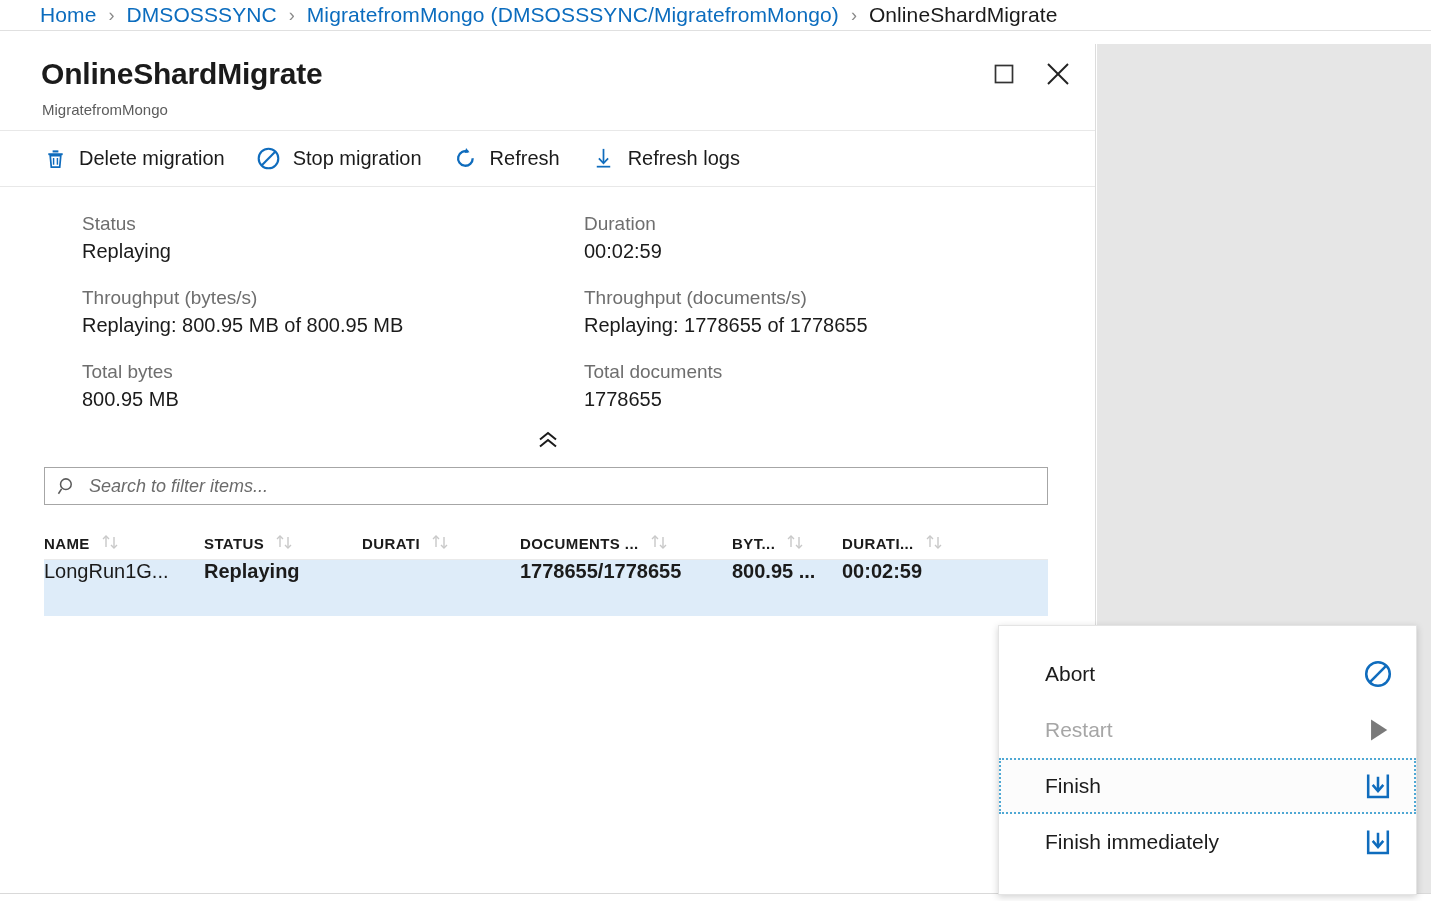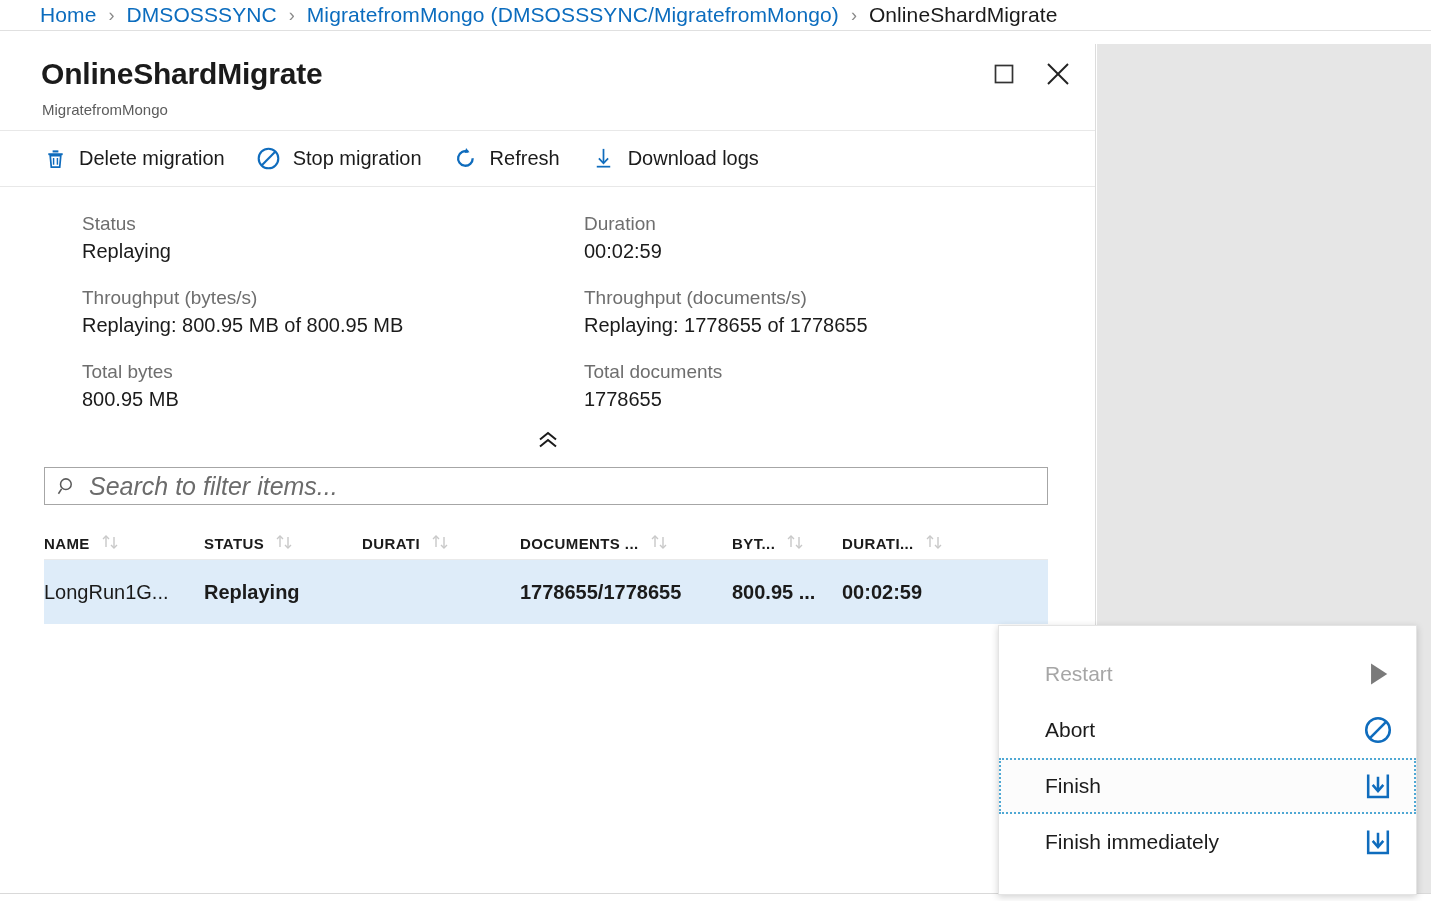--- a/index.html
+++ b/index.html
@@ -195,21 +195,21 @@
     display: flex;
     align-items: center;
     justify-content: center;
     flex: none;
   }
   #search-input {
     border: none;
     outline: none;
     flex: 1;
     font-family: "Liberation Sans", sans-serif;
-    font-size: 25px;
+    font-size: 18px;
     font-style: italic;
     color: #3b3b3b;
     background: transparent;
     height: 100%;
     padding: 0;
   }
   #search-input::placeholder {
     color: #6b6b6b;
     font-style: italic;
     opacity: 1;
@@ -246,22 +246,22 @@
   }
   .col-name     { width: 160px; }
   .col-status   { width: 158px; }
   .col-errors   { width: 158px; }
   .col-docs     { width: 212px; }
   .col-bytes    { width: 110px; }
   .col-duration { width: 150px; }
 
   #table-row {
     display: flex;
-    align-items: center;
-    height: 64px;
+    align-items: flex-start;
+    height: 56px;
     background: #deecf9;
     cursor: pointer;
   }
   .td {
     font-size: 20px;
     color: #1b1b1b;
     box-sizing: border-box;
     white-space: nowrap;
     overflow: hidden;
   }
@@ -385,21 +385,21 @@
     </div>
 
     <div class="cmd">
       <span class="cmd-icon">
         <svg width="25" height="25" viewBox="0 0 26 26">
           <line x1="13" y1="3" x2="13" y2="17.5" stroke="#0f6cbd" stroke-width="1.8"></line>
           <path d="M8.2 12.8 L13 18 L17.8 12.8" fill="none" stroke="#0f6cbd" stroke-width="1.8"></path>
           <line x1="6" y1="21.5" x2="20" y2="21.5" stroke="#0f6cbd" stroke-width="1.8"></line>
         </svg>
       </span>
-      <span class="cmd-label">Download logs</span>
+      <span class="cmd-label">Refresh logs</span>
     </div>
   </div>
 
   <div id="metrics">
 
     <div class="metric-row">
       <div class="metric">
         <div class="m-label">Status</div>
         <div class="m-value">Replaying</div>
       </div>
@@ -535,35 +535,35 @@
       <div class="td col-errors"></div>
       <div class="td col-docs bold">1778655/1778655</div>
       <div class="td col-bytes bold">800.95 ...</div>
       <div class="td col-duration bold">00:02:59</div>
     </div>
   </div>
 </div>
 
 <div id="context-menu">
 
-  <div class="menu-item disabled">
-    <span class="mi-label">Restart</span>
-    <span class="mi-icon">
-      <svg width="30" height="30" viewBox="0 0 26 26">
-        <path d="M7 4 L21 13 L7 22 Z" fill="#7a7a7a"></path>
-      </svg>
-    </span>
-  </div>
-
   <div class="menu-item">
     <span class="mi-label">Abort</span>
     <span class="mi-icon">
       <svg width="30" height="30" viewBox="0 0 26 26">
         <circle cx="13" cy="13" r="10.2" fill="none" stroke="#0f6cbd" stroke-width="2.2"></circle>
         <line x1="5.8" y1="20.2" x2="20.2" y2="5.8" stroke="#0f6cbd" stroke-width="2.2"></line>
+      </svg>
+    </span>
+  </div>
+
+  <div class="menu-item disabled">
+    <span class="mi-label">Restart</span>
+    <span class="mi-icon">
+      <svg width="30" height="30" viewBox="0 0 26 26">
+        <path d="M7 4 L21 13 L7 22 Z" fill="#7a7a7a"></path>
       </svg>
     </span>
   </div>
 
   <div class="menu-item focused">
     <span class="mi-label">Finish</span>
     <span class="mi-icon">
       <svg width="30" height="30" viewBox="0 0 26 26">
         <path d="M4.5 3 L4.5 22.5 L21.5 22.5 L21.5 3" fill="none" stroke="#0f6cbd" stroke-width="2.2"></path>
         <line x1="13" y1="5" x2="13" y2="16.5" stroke="#0f6cbd" stroke-width="2.2"></line>

